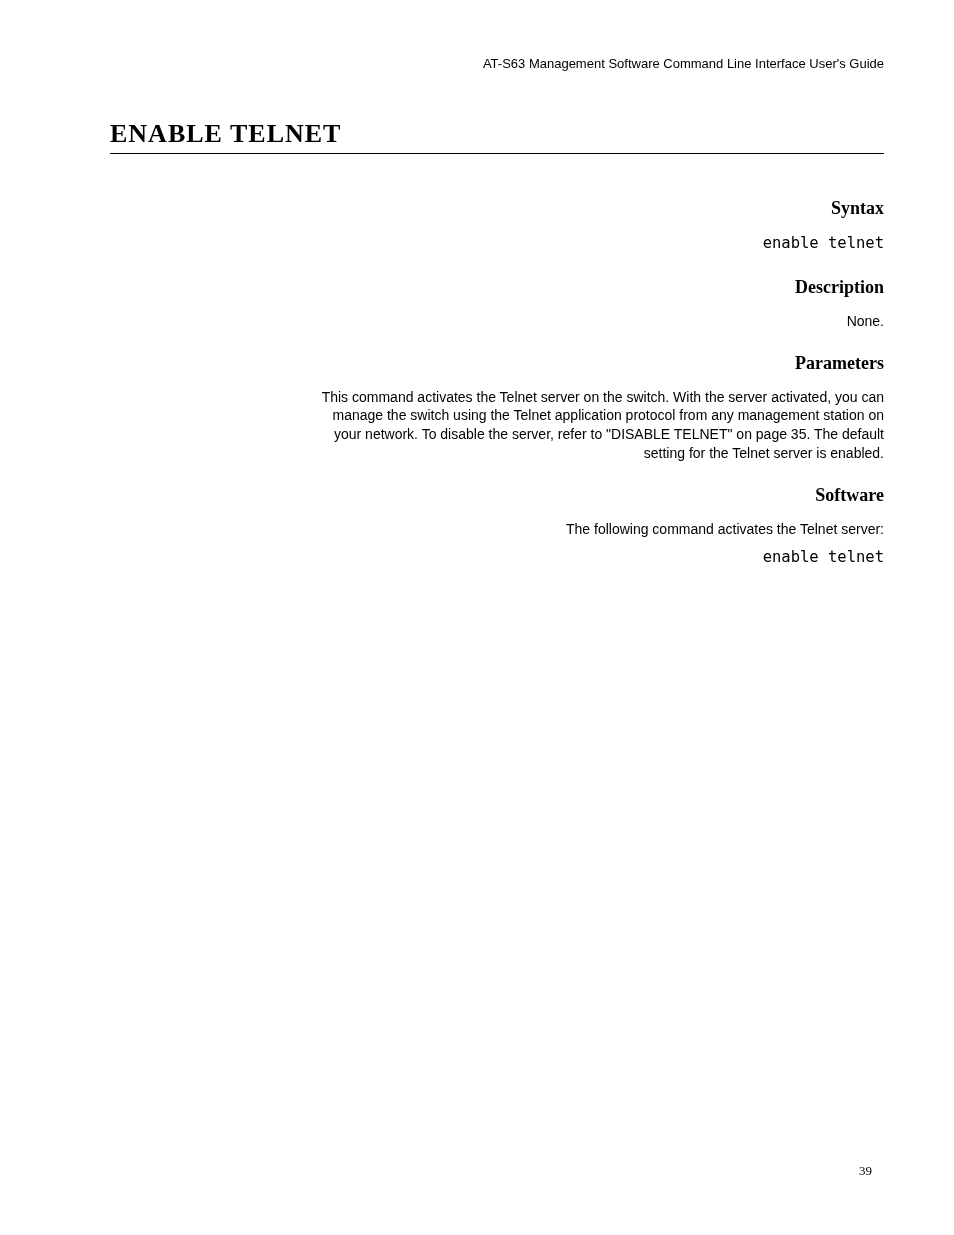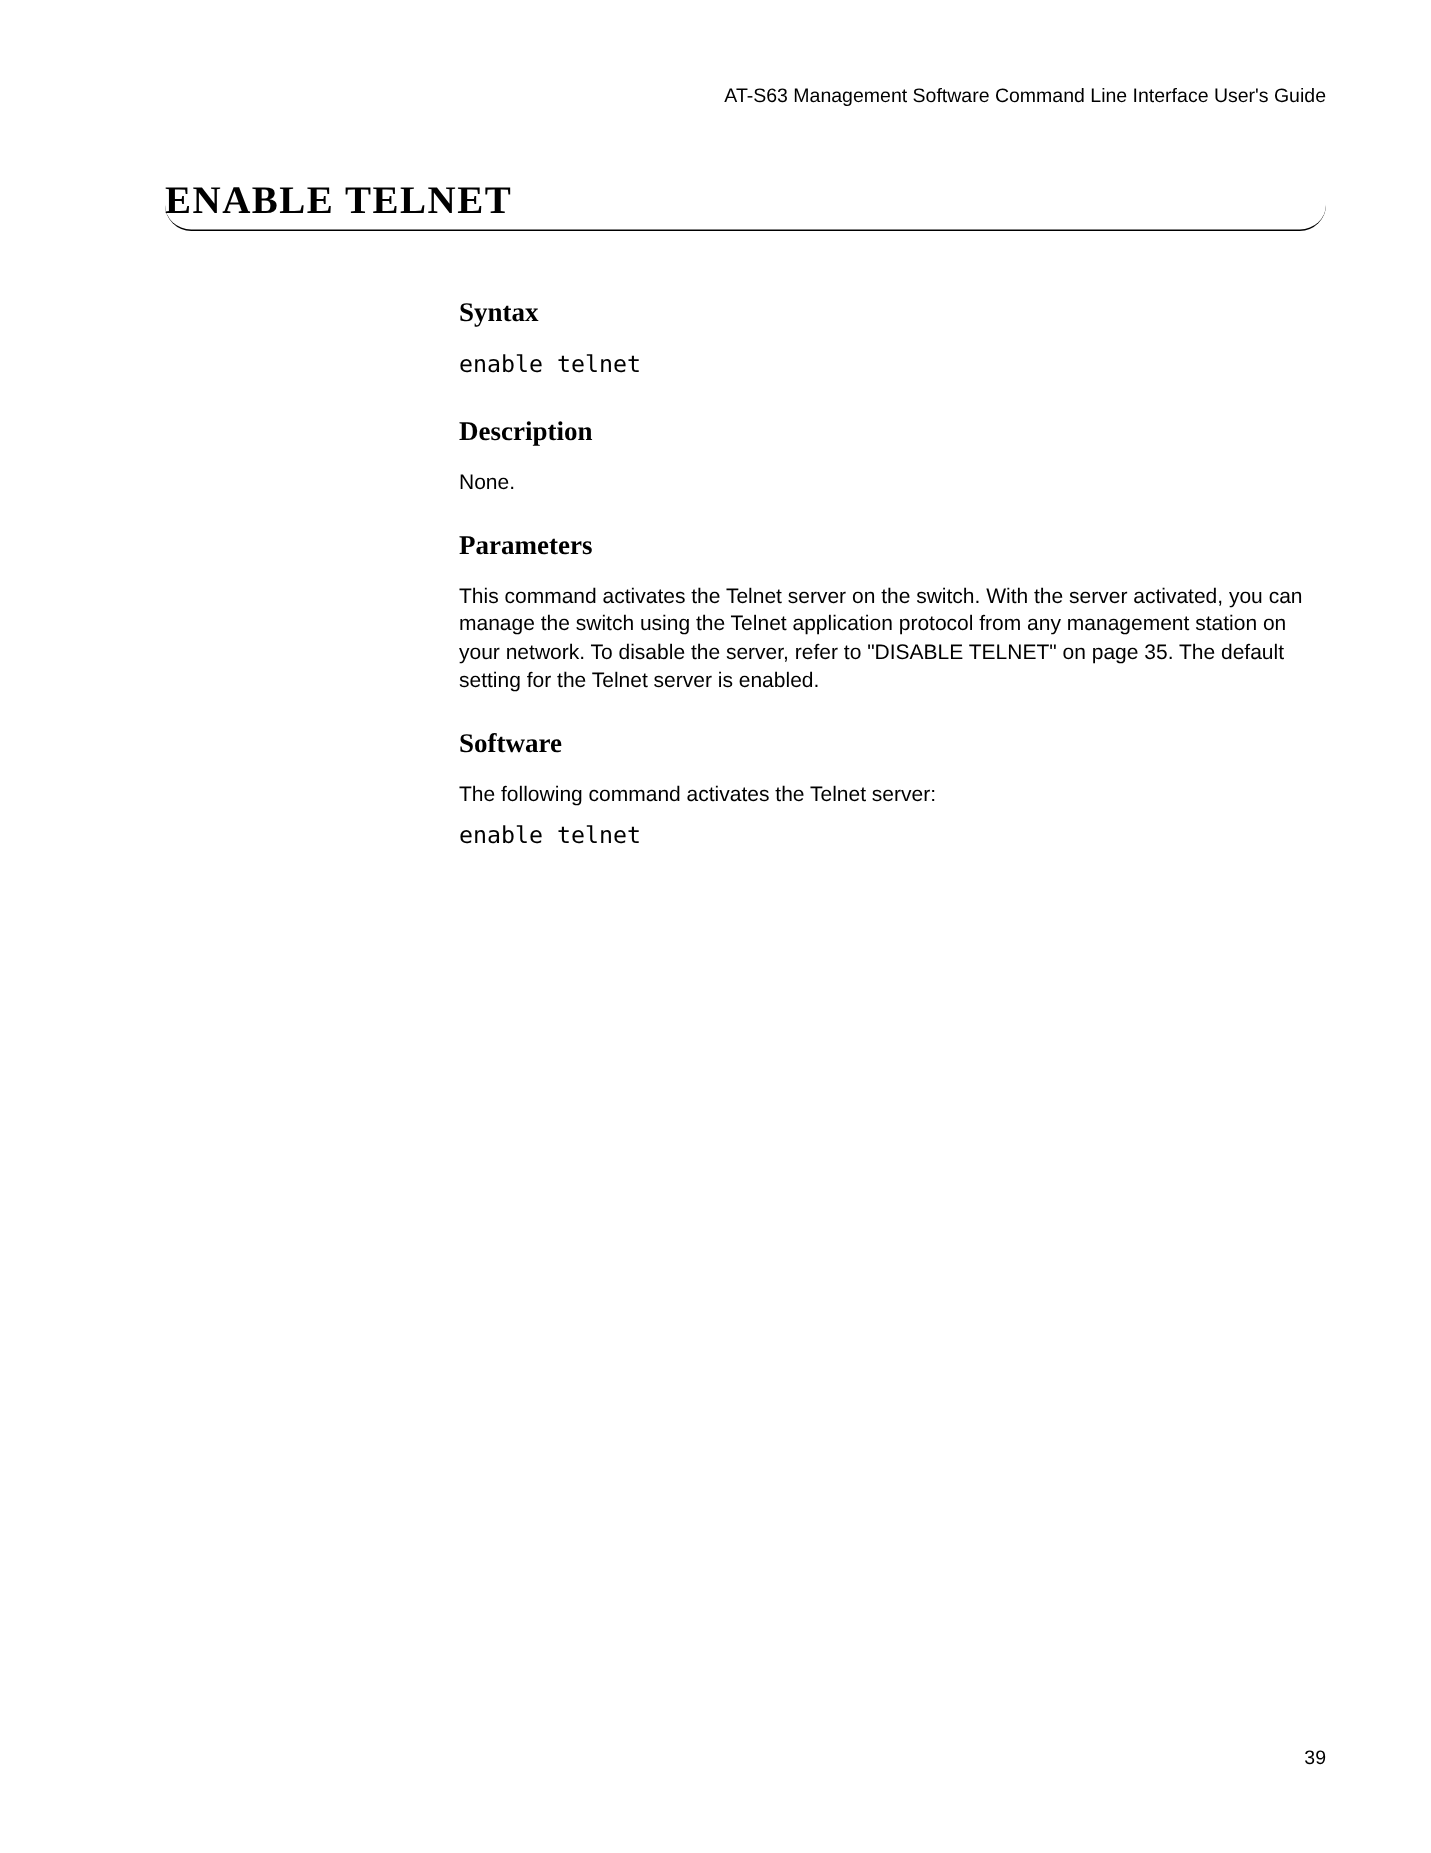--- a/index.html
+++ b/index.html
@@ -1,19 +1,18 @@
 <!DOCTYPE html>
 <html><head>
   <meta charset="utf-8">
   <style>
     * {
       margin: 0;
       padding: 0;
       box-sizing: border-box;
-      border-radius: 24px;
     }
     body {
       width: 954px;
       height: 1235px;
       background: #ffffff;
       font-family: Arial, Helvetica, sans-serif;
       color: #000000;
       position: relative;
     }
     .page {
@@ -33,20 +32,21 @@
       font-size: 26px;
       font-weight: bold;
       letter-spacing: 1px;
       padding-bottom: 4px;
       border-bottom: 1.5px solid #000000;
       margin-bottom: 44px;
     }
     .content-body {
       margin-left: 196px;
       margin-right: 0;
+      text-align: right;
     }
     .section-heading {
       font-family: "Times New Roman", Times, serif;
       font-size: 18px;
       font-weight: bold;
       margin-bottom: 14px;
       margin-top: 22px;
     }
     .section-heading:first-child {
       margin-top: 0;
@@ -59,23 +59,23 @@
     }
     .body-text {
       font-family: Arial, Helvetica, sans-serif;
       font-size: 14px;
       line-height: 1.35;
       margin-bottom: 8px;
     }
     .page-number {
       position: absolute;
       bottom: 56px;
-      right: 70px;
+      right: 82px;
       font-size: 13px;
-      font-family: Liberation Sans, sans-serif;
+      font-family: Liberation Serif, serif;
     }
   </style>
 </head>
 <body>
 
 <div class="page">
   <div class="header-text">AT-S63 Management Software Command Line Interface User's Guide</div>
 
   <h1 class="page-title">ENABLE TELNET</h1>
 

